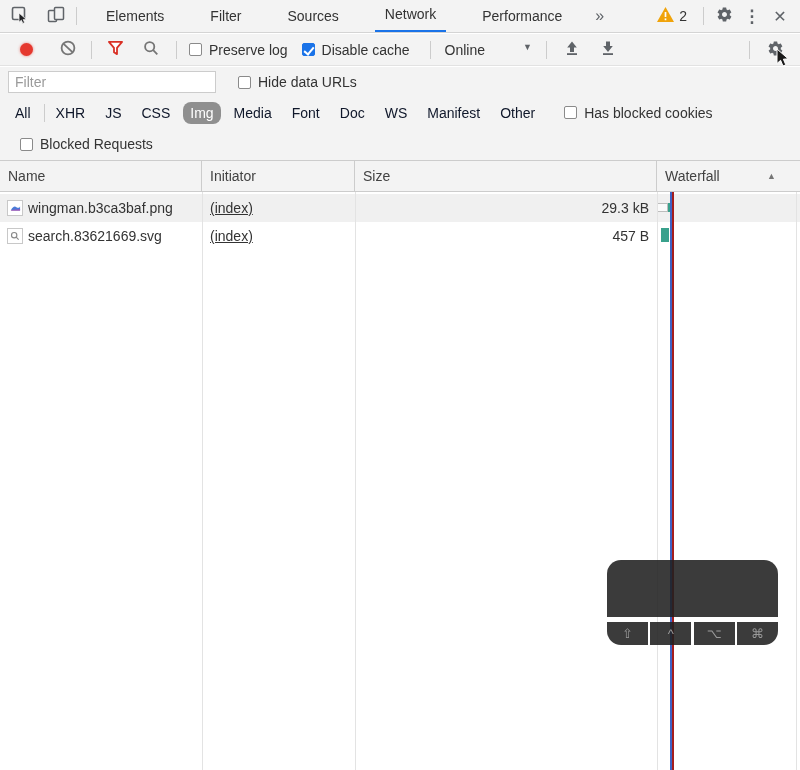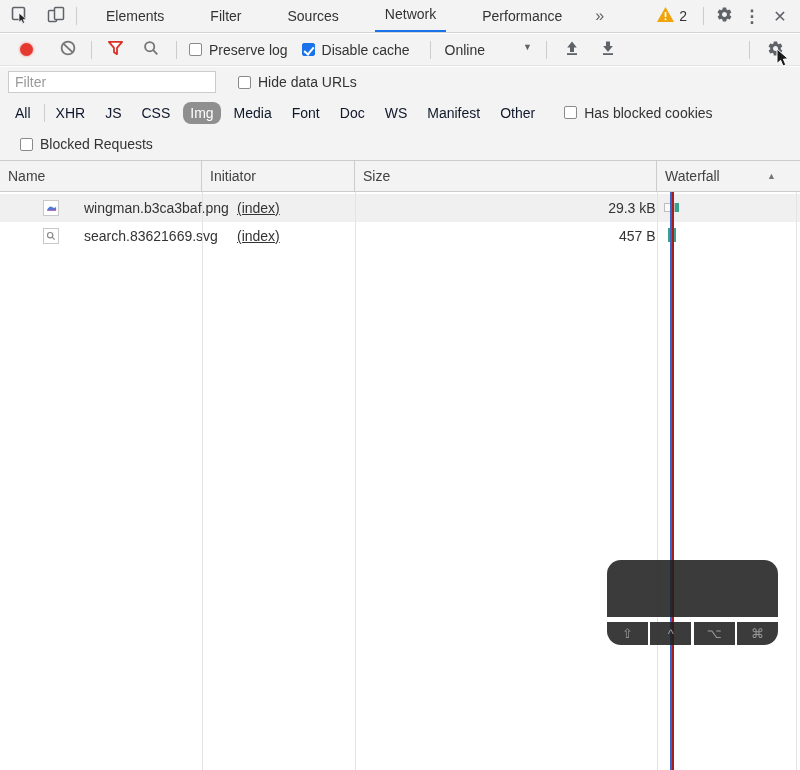--- a/index.html
+++ b/index.html
@@ -63,21 +63,21 @@
                  border-top:1px solid #ccc; border-bottom:1px solid #ccc; display:flex; align-items:center; }
   .gh-cell { height:100%; display:flex; align-items:center; padding-left:8px; border-right:1px solid #ccc; color:#424242; cursor:pointer; }
   .gh-name { width:202px; } .gh-init { width:153px; } .gh-size { width:302px; }
   .gh-water { width:143px; border-right:none; justify-content:space-between; padding-right:24px; }
   .sort-arrow { font-size:9px; color:#757575; }
 
   .grid-body { position:absolute; left:0; top:32px; width:800px; height:578px; }
   .col-sep { position:absolute; top:0; bottom:0; width:1px; background:#e3e3e3; z-index:2; }
   .row { position:absolute; left:0; width:800px; height:28px; display:flex; align-items:center; z-index:1; }
   .row.striped { background:#f0f0f0; }
-  .cell-name { width:202px; display:flex; align-items:center; padding-left:7px; gap:25px; overflow:hidden;margin-left:36px; }
+  .cell-name { width:202px; display:flex; align-items:center; padding-left:7px; gap:5px; overflow:hidden; }
   .file-ico { width:16px; height:16px; border:1px solid #c8c8c8; background:#fff; display:flex;
               align-items:center; justify-content:center; flex:0 0 auto; }
   .cell-init { width:153px; padding-left:8px; }
   .cell-init a { color:#333; text-decoration:underline; cursor:pointer; }
   .cell-size { width:302px; text-align:right; padding-right:8px; }
   .cell-water { width:143px; position:relative; height:100%; }
   .wf-bar { position:absolute; }
   .wf-line { position:absolute; top:0; bottom:0; z-index:3; }
   .wf-line.blue { left:670px; width:1.5px; background:#3f62c3; }
   .wf-line.red  { left:672px; width:2px; background:#a51d1d; }

